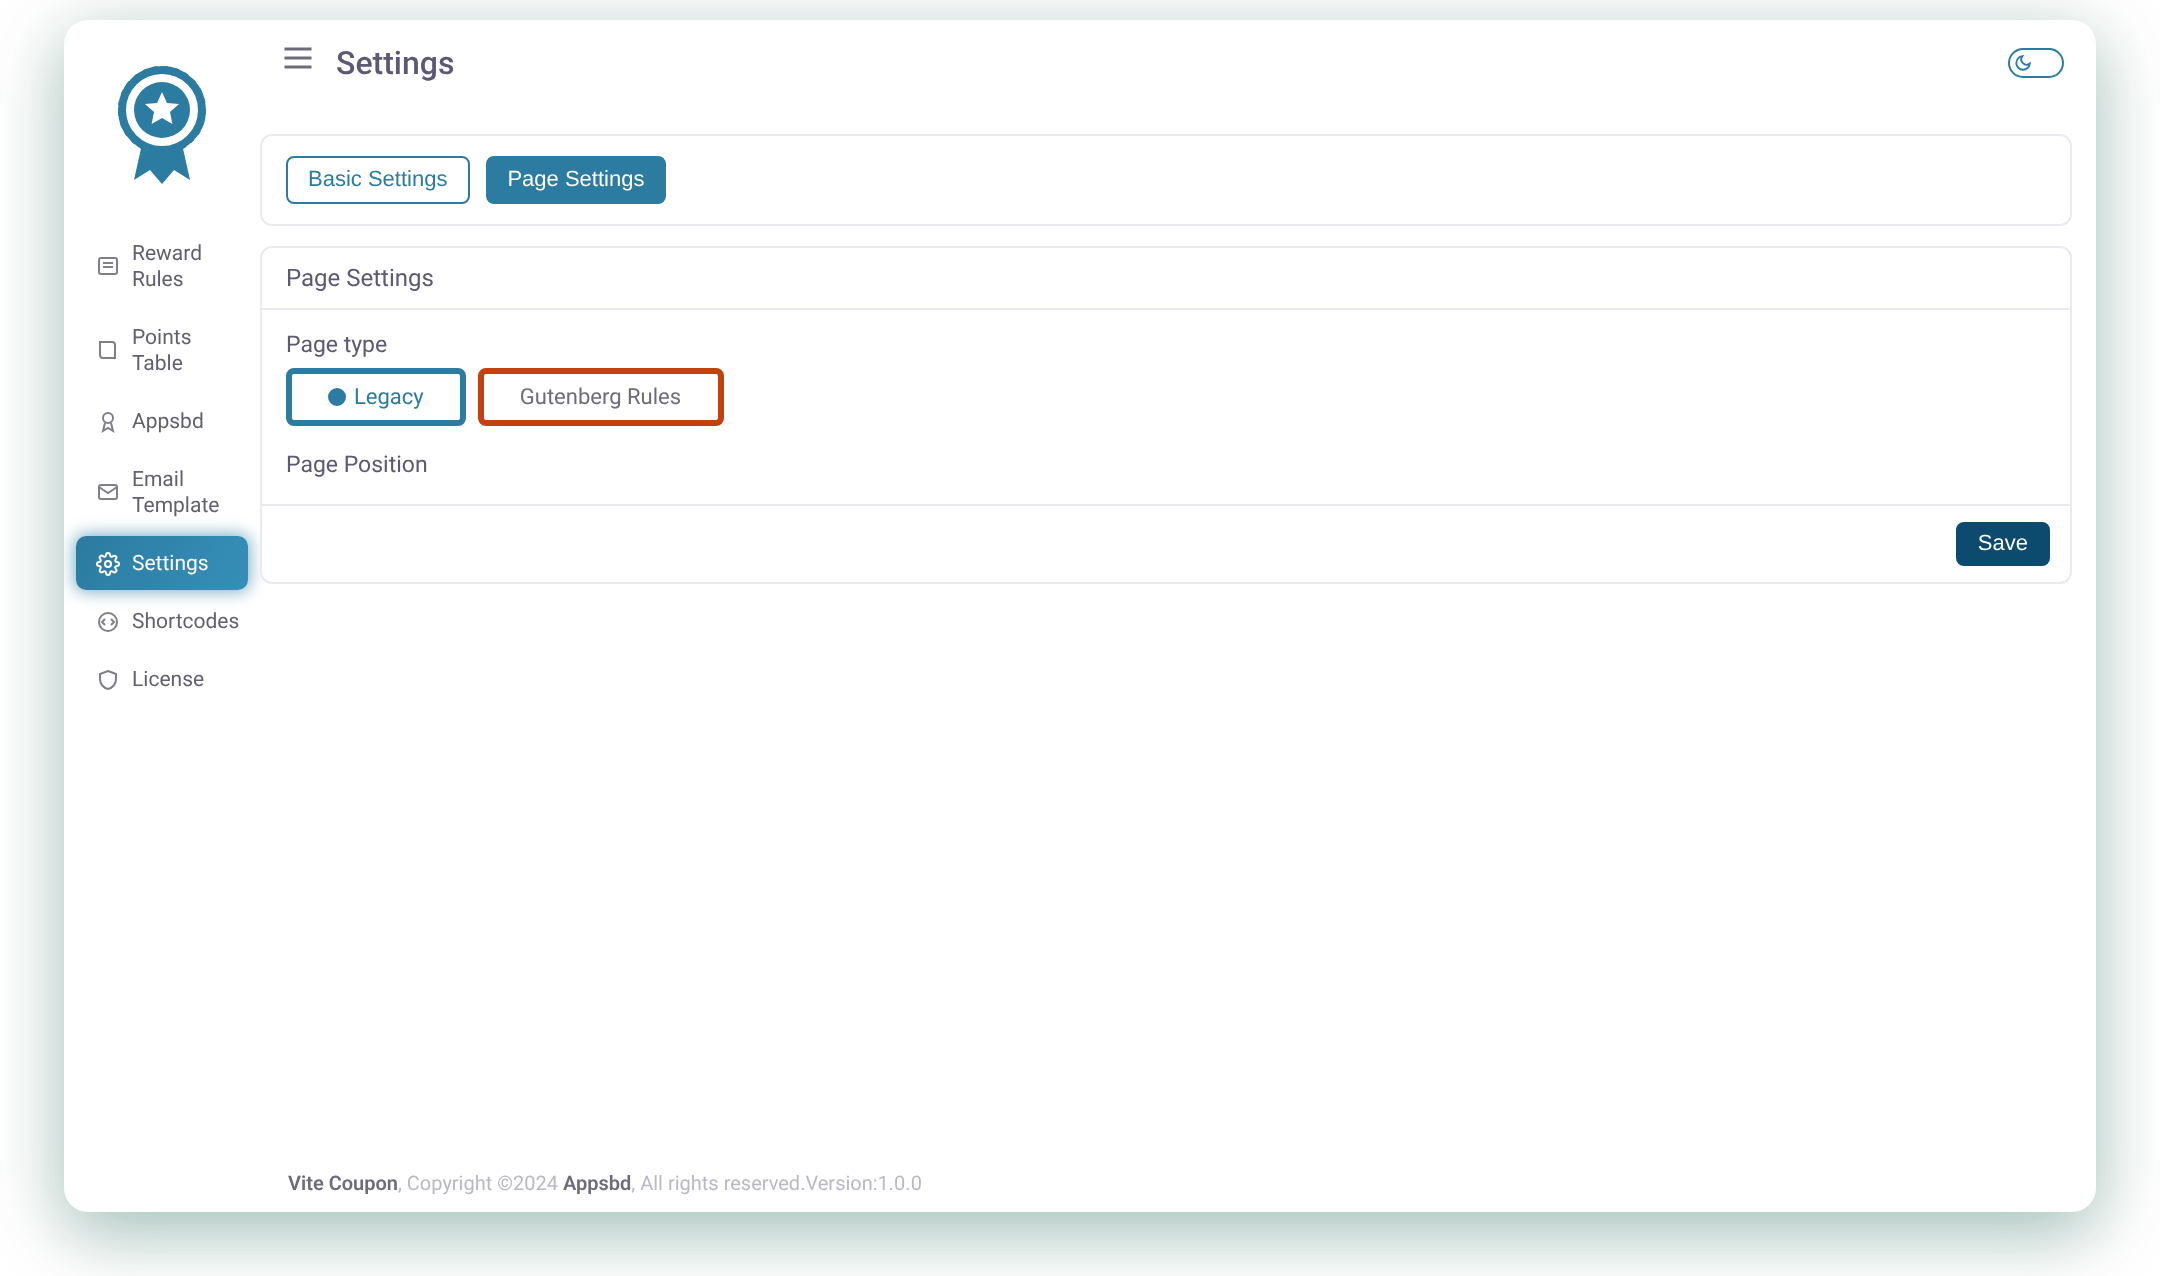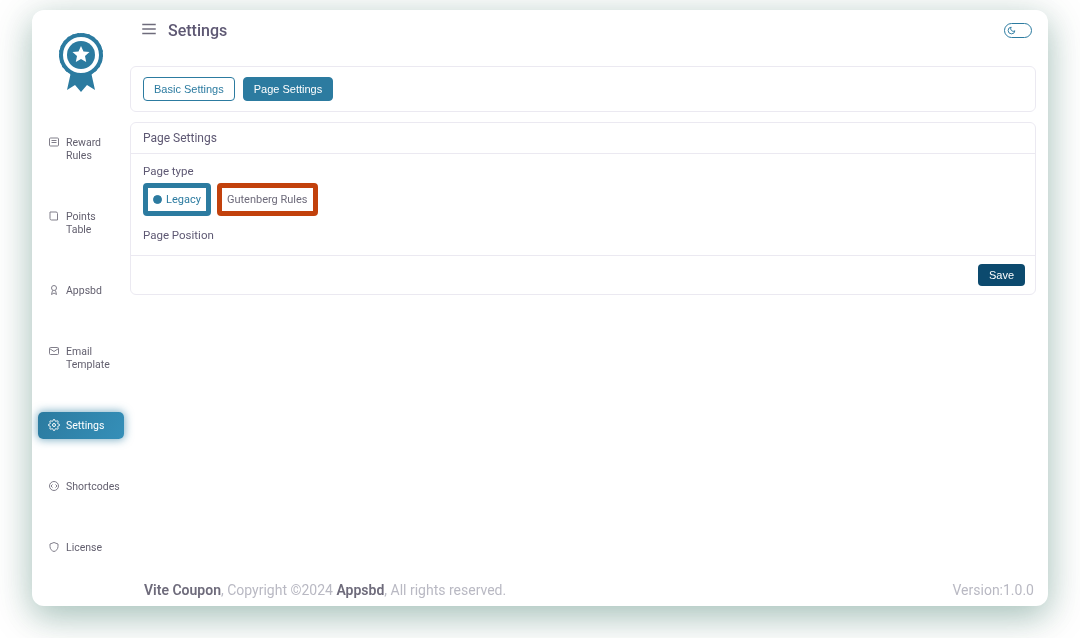--- a/index.html
+++ b/index.html
@@ -34,23 +34,24 @@
   padding-top: 12px;
 }
 .logo-wrap {
   display: flex;
   justify-content: center;
   padding: 10px 0 18px 0;
 }
 .nav-list { display: flex; flex-direction: column; }
 .nav-item {
   display: flex;
+  align-items: center;
   gap: 6px;
   padding: 7px 10px;
-  margin: 17px 6px;
+  margin: 1px 6px;
   border-radius: 5px;
   font-size: 10.5px;
   color: #625f6e;
   cursor: pointer;
 }
 .nav-item.active {
   background: linear-gradient(118deg,#2c7ba0,#358fb8);
   color: #fff;
   box-shadow: 0 0 8px 1px rgba(44,123,160,0.6);
 }
@@ -115,23 +116,23 @@
   padding: 8px 12px;
   border-bottom: 1px solid #ebe9f1;
   font-size: 12px;
   color: #5e5873;
 }
 .panel-body { padding: 10px 12px 8px 12px; }
 .field-label { font-size: 11.5px; color: #5e5873; margin-bottom: 5px; display: block; }
 .radio-row { display: flex; gap: 6px; margin-bottom: 12px; }
 .radio-btn {
   font-size: 11px;
-  padding: 5px 5px;
+  padding: 5px 18px;
   border-radius: 4px;
-  border: 5px solid #c2410c;
+  border: 3px solid #c2410c;
   color: #6e6b7b;
   background: #fff;
   cursor: pointer;
   display: inline-flex;
   align-items: center;
   gap: 4px;
 }
 .radio-btn.selected { border-color: #2c7ba0; color: #2c7ba0; }
 .radio-dot {
   width: 9px; height: 9px; border-radius: 50%; border: 1.5px solid currentColor;
@@ -162,22 +163,22 @@
   color: #fff;
   border: none;
   border-radius: 4px;
   padding: 5px 11px;
   font-size: 11px;
   cursor: pointer;
 }
 .footer {
   padding: 8px 14px;
   display: flex;
-  justify-content: space-between;
-  font-size: 14px;
+  justify-content: flex-start;
+  font-size: 10px;
   color: #b9b9c3;
 }
 .footer strong { color: #6e6b7b; font-weight: 600; }
 </style>
 </head>
 <body>
 
 <div class="shadow-wrap">
   <aside class="sidebar">
     <div class="logo-wrap">

